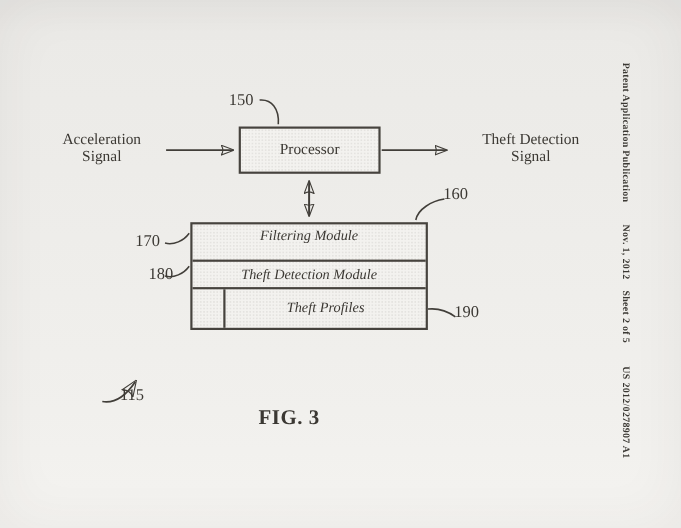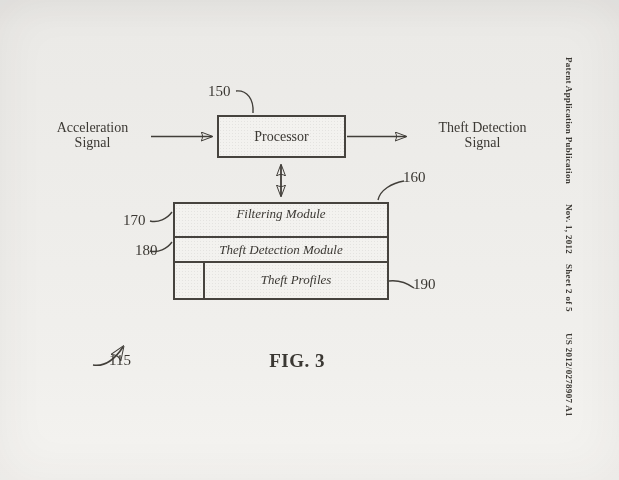--- a/index.html
+++ b/index.html
@@ -33,21 +33,21 @@
   .refnum{
     position:absolute;font-size:15px;line-height:14px;color:#3b3833;
   }
   .ref150{left:208px;top:84px;}
   .ref160{left:403px;top:170px;}
   .ref170{left:123px;top:213px;}
   .ref180{left:123px;top:243px;margin-left:12px;}
   .ref190{left:413px;top:277px;}
   .ref115{left:62px;top:353px;margin-left:47px;}
   .fig-caption{
-    position:absolute;left:235px;top:350px;width:90px;text-align:right;
+    position:absolute;left:235px;top:369px;width:90px;text-align:left;
     font-weight:bold;font-size:19px;color:#3b3833;letter-spacing:0.5px;
   }
   
   .boxfill{
     background-color:#f3f2ef;
     background-image:radial-gradient(rgba(100,96,88,0.10) 0.7px,transparent 0.9px);
     background-size:3px 3px;
   }
   .processor-box{
     position:absolute;left:217px;top:115px;width:129px;height:43px;

